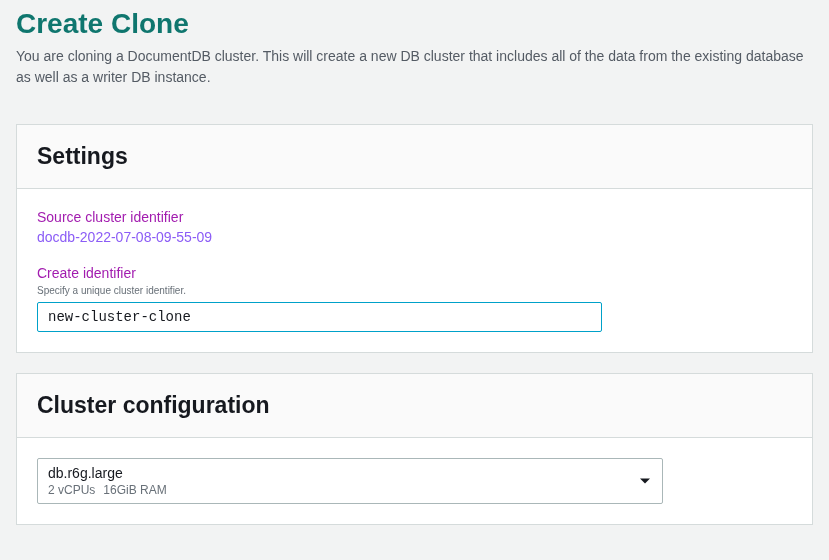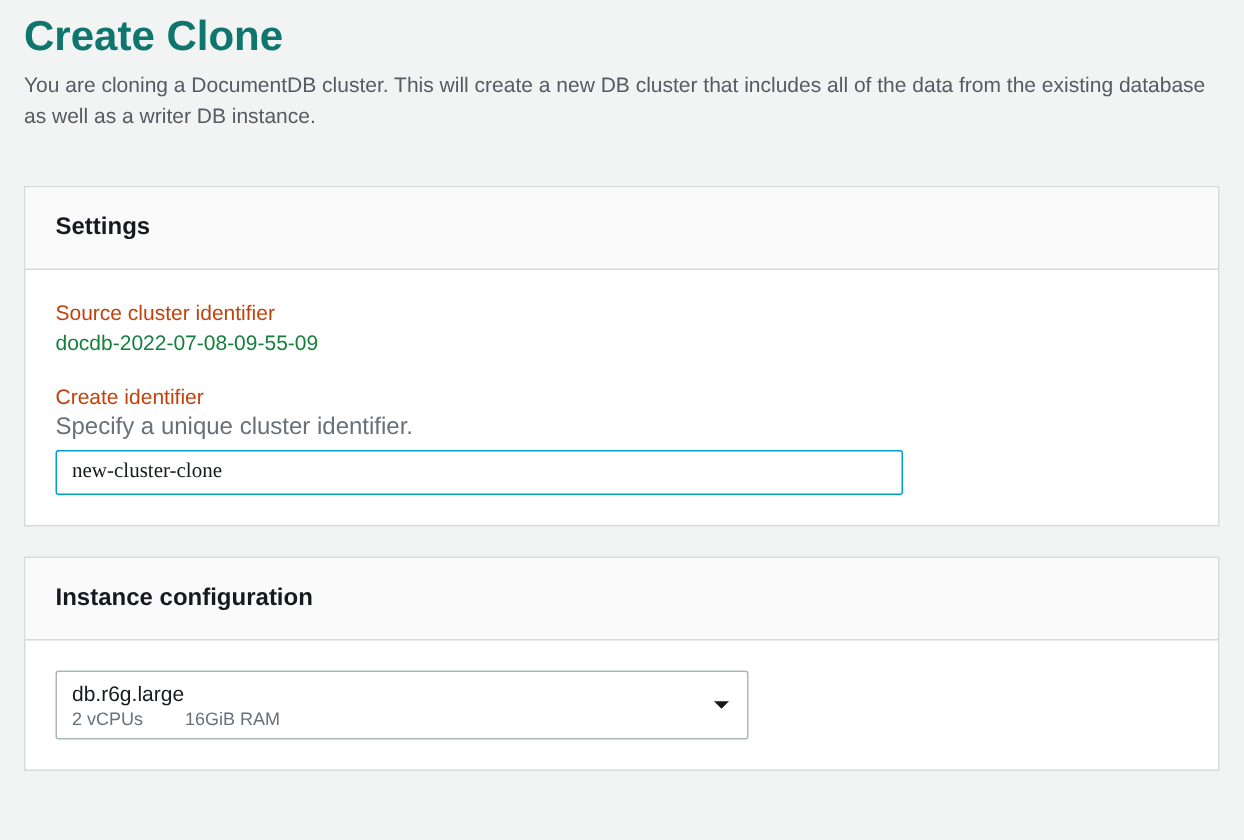--- a/index.html
+++ b/index.html
@@ -28,83 +28,83 @@
     }
     .panel {
       background: #ffffff;
       border: 1px solid #d5dbdb;
       margin-bottom: 20px;
     }
     .panel-header {
       background: #fafafa;
       border-bottom: 1px solid #d5dbdb;
       padding: 18px 20px;
-      font-size: 16px;
+      font-size: 23px;
       font-weight: 700;
       color: #16191f;
     }
     .panel-body {
       padding: 20px;
     }
     .field {
       margin-bottom: 20px;
     }
     .field:last-child {
       margin-bottom: 0;
     }
     .field-label {
       font-size: 14px;
       font-weight: 400;
-      color: #c2410c;
+      color: #a21caf;
       margin-bottom: 4px;
       display: block;
     }
     .field-hint {
-      font-size: 16px;
+      font-size: 10px;
       color: #687078;
       margin-bottom: 6px;
     }
     .field-value {
       font-size: 14px;
-      color: #15803d;
+      color: #8b5cf6;
     }
     .text-input {
       width: 565px;
       padding: 6px 10px;
       font-size: 14px;
       border: 1px solid #00a1c9;
       border-radius: 2px;
       outline: none;
       color: #16191f;
-      font-family: Liberation Serif, serif;
+      font-family: Liberation Mono, monospace;
     }
     .select-wrapper {
       position: relative;
-      width: 462px;
+      width: 626px;
     }
     .select-box {
       width: 100%;
       border: 1px solid #aab7b8;
       border-radius: 2px;
       padding: 6px 36px 6px 10px;
       background: #ffffff;
       cursor: pointer;
       display: flex;
       flex-direction: column;
       gap: 2px;
     }
     .select-primary {
       font-size: 14px;
       color: #16191f;
     }
     .select-secondary {
       font-size: 12px;
       color: #687078;
       display: flex;
-      gap: 28px;
+      gap: 8px;
     }
     .select-caret {
       position: absolute;
       right: 12px;
       top: 50%;
       transform: translateY(-50%);
       pointer-events: none;
     }
     .select-caret svg {
       width: 12px;
@@ -127,21 +127,21 @@
     </div>
     <div class="field">
       <div class="field-label">Create identifier</div>
       <div class="field-hint">Specify a unique cluster identifier.</div>
       <input type="text" class="text-input" value="new-cluster-clone" style="">
     </div>
   </div>
 </div>
 
 <div class="panel">
-  <div class="panel-header">Instance configuration</div>
+  <div class="panel-header">Cluster configuration</div>
   <div class="panel-body">
     <div class="field">
       <div class="select-wrapper">
         <div class="select-box">
           <div class="select-primary">db.r6g.large</div>
           <div class="select-secondary">
             <span>2 vCPUs</span>
             <span>16GiB RAM</span>
           </div>
         </div>

